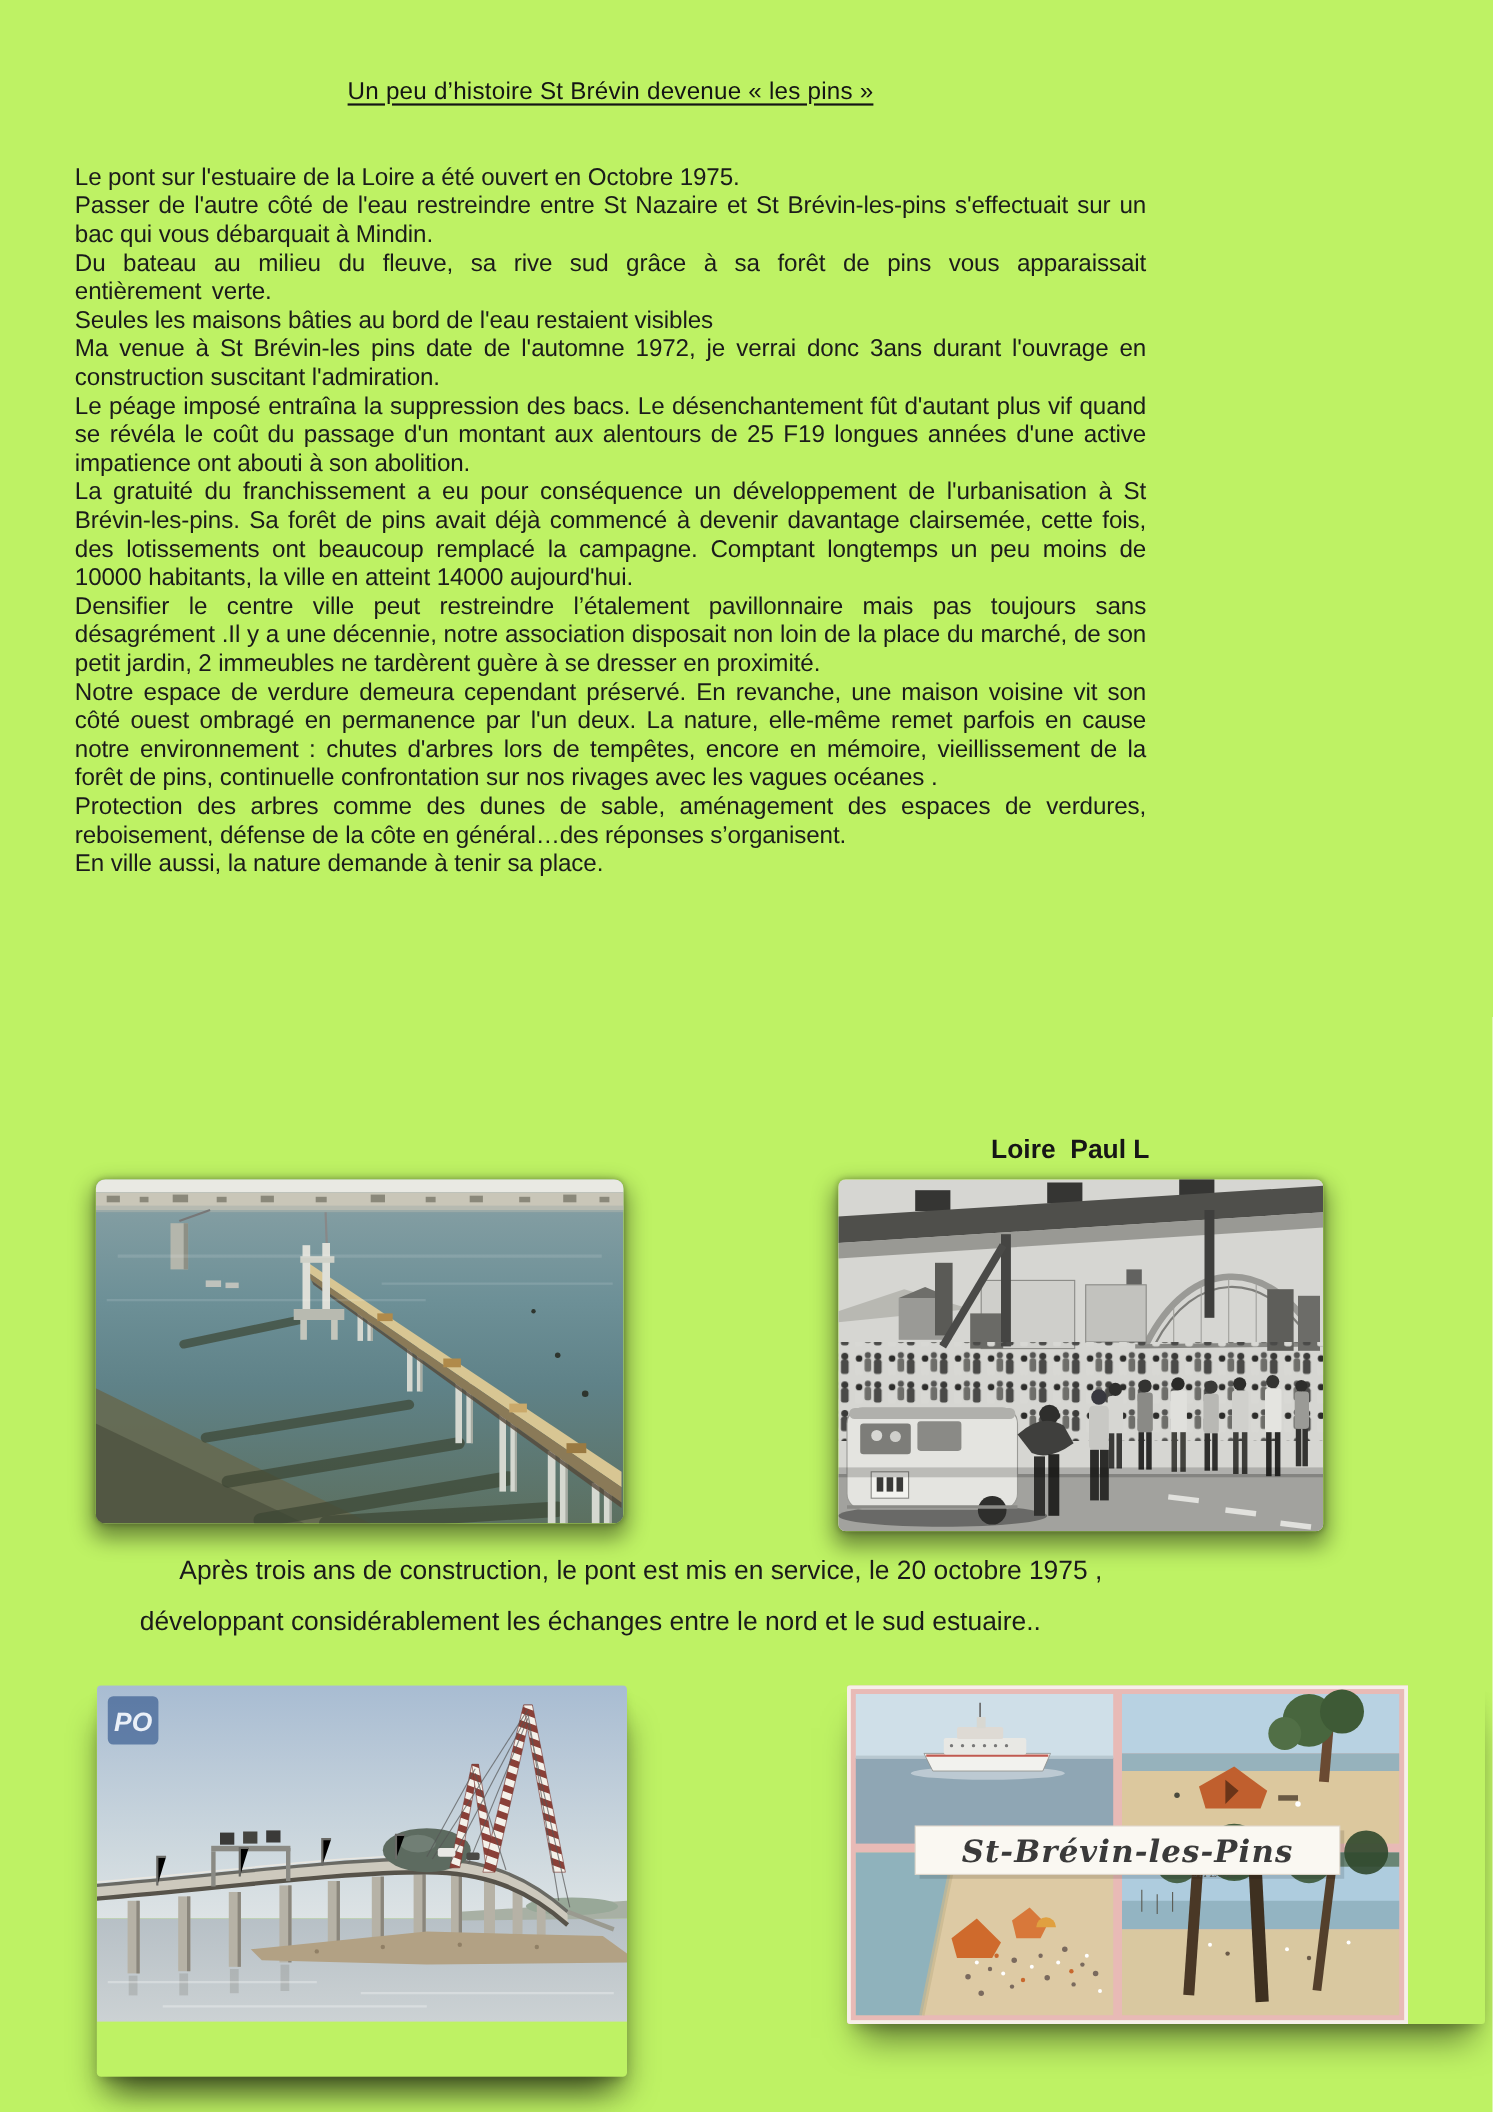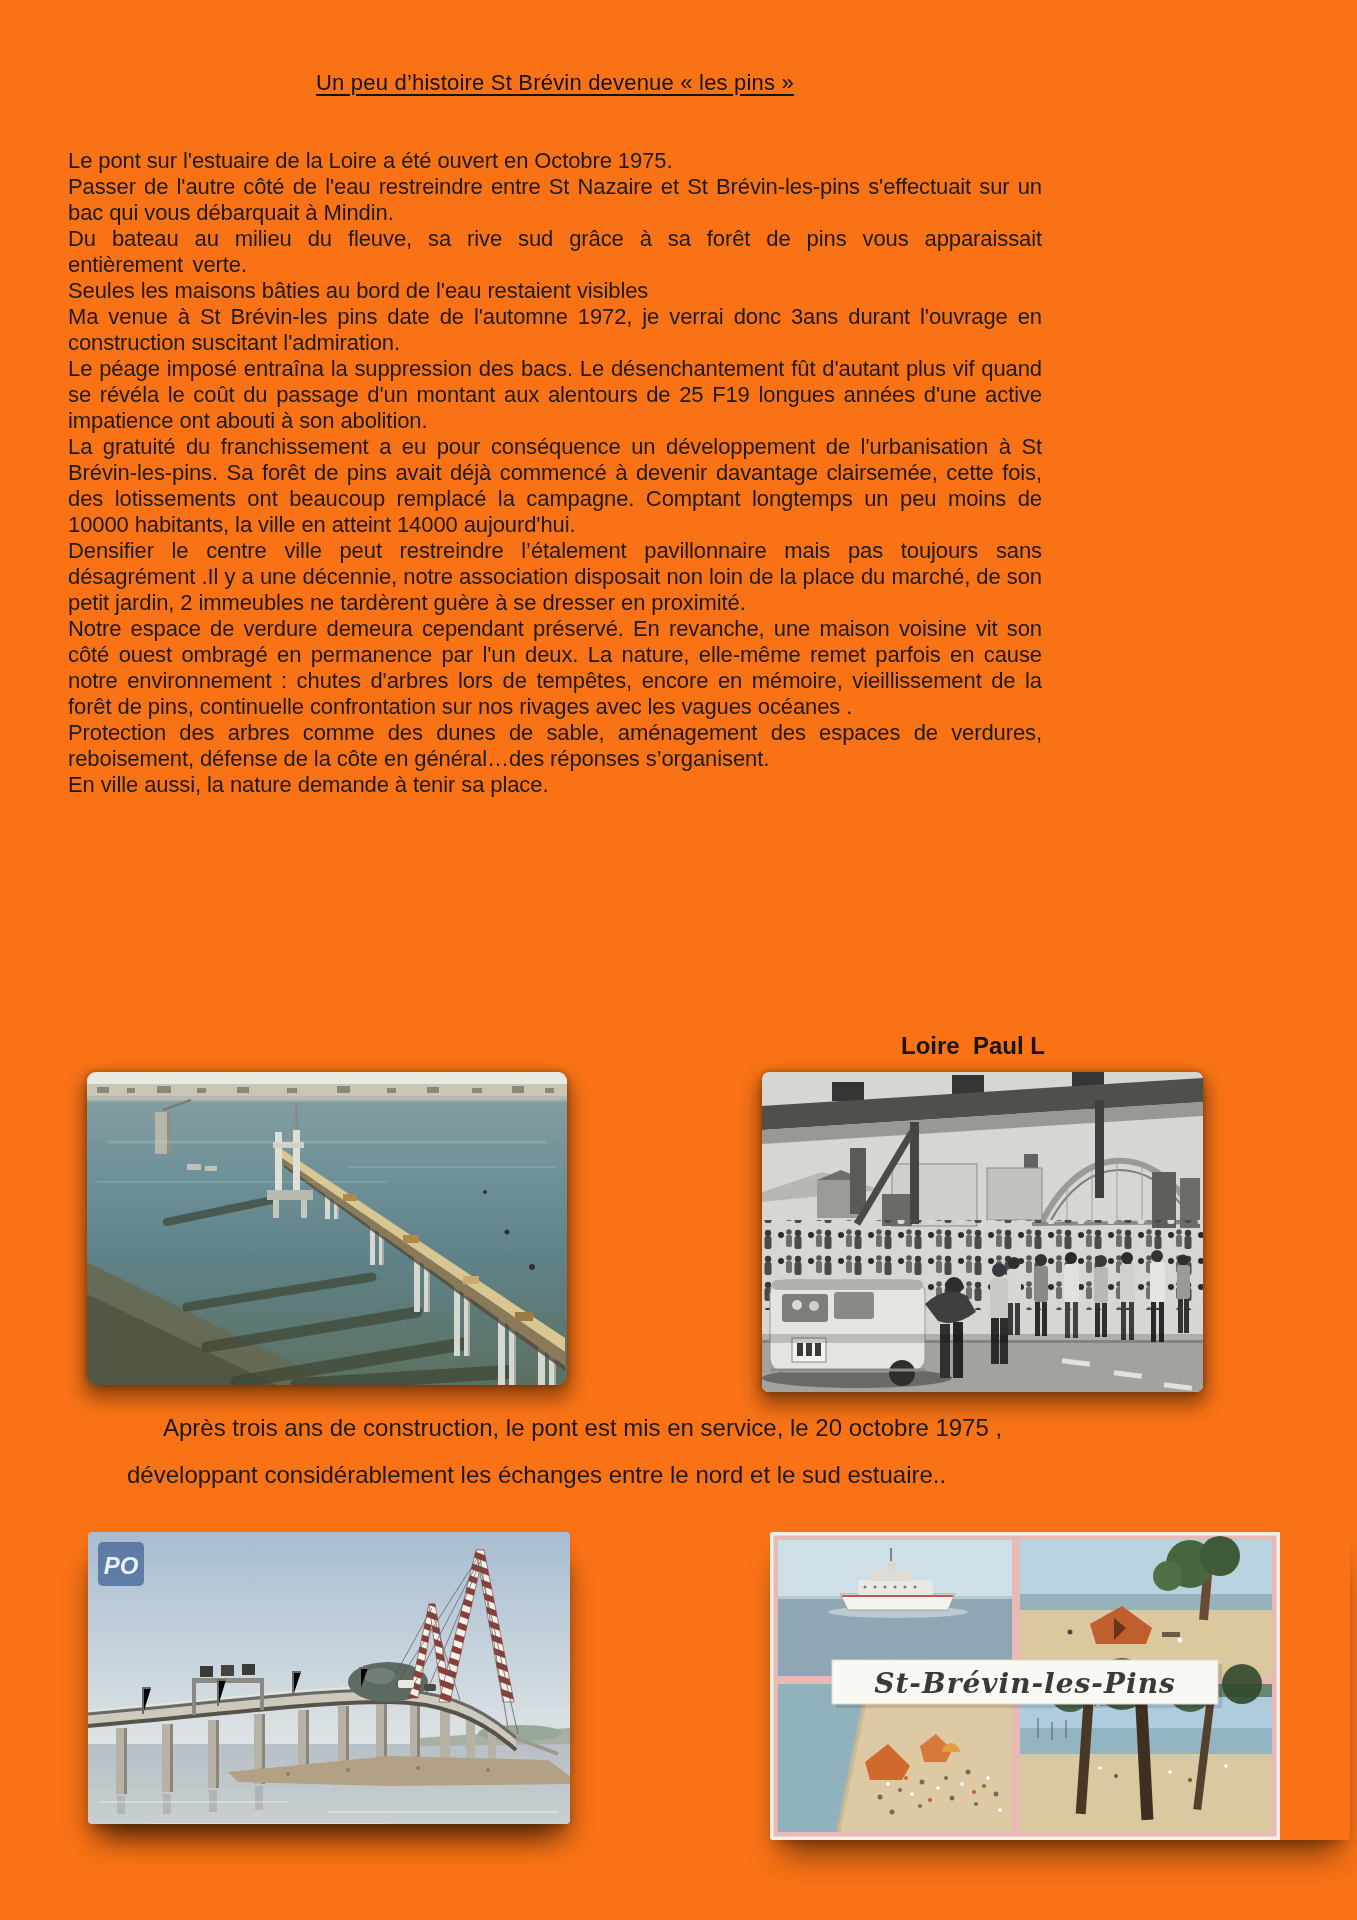--- a/index.html
+++ b/index.html
@@ -1,17 +1,17 @@
 <!DOCTYPE html>
 <html><head>
 <meta charset="utf-8">
 <style>
   html,body{margin:0;padding:0;background:#ffffff;}
   .page{
-    position:relative;width:1357px;height:1920px;background:#f97316;
+    position:relative;width:1357px;height:1920px;background:#bef264;
     font-family:"Liberation Sans", sans-serif;color:#1b1b1b;overflow:hidden;
   }
   .doc-title{
     position:absolute;top:70px;left:68px;width:974px;margin:0;
     text-align:center;font-size:22px;font-weight:400;color:#141414;
     text-decoration:underline;text-underline-offset:4px;letter-spacing:.2px;
   }
   .body-text{
     position:absolute;top:148px;left:68px;width:974px;
     font-size:22px;line-height:26px;text-align:justify;letter-spacing:-0.1px;
@@ -28,21 +28,21 @@
   .photo svg{display:block;}
   .photo-construction{
     left:87px;top:1072px;width:480px;height:313px;border-radius:9px;
     box-shadow:0 10px 20px 3px rgba(0,0,0,.45), 0 0 6px rgba(0,0,0,.3);
   }
   .photo-toll{
     left:762px;top:1072px;width:441px;height:320px;border-radius:7px;
     box-shadow:0 10px 20px 3px rgba(0,0,0,.45), 0 0 6px rgba(0,0,0,.3);
   }
   .photo-bridge{
-    left:88px;top:1532px;width:482px;height:292px;border-radius:4px;
+    left:88px;top:1532px;width:482px;height:356px;border-radius:4px;
     box-shadow:-8px 24px 26px -10px rgba(0,0,0,.42), 10px 24px 26px -10px rgba(0,0,0,.38), 0 6px 10px -4px rgba(0,0,0,.25);
   }
   .photo-postcard{
     left:770px;top:1532px;width:580px;height:308px;border-radius:3px;
     box-shadow:0 26px 30px -12px rgba(0,0,0,.5), 0 8px 12px -6px rgba(0,0,0,.25);
   }
   .caption{
     position:absolute;top:1404px;left:127px;width:970px;
     font-size:24px;line-height:47px;color:#1a1a1a;
   }

